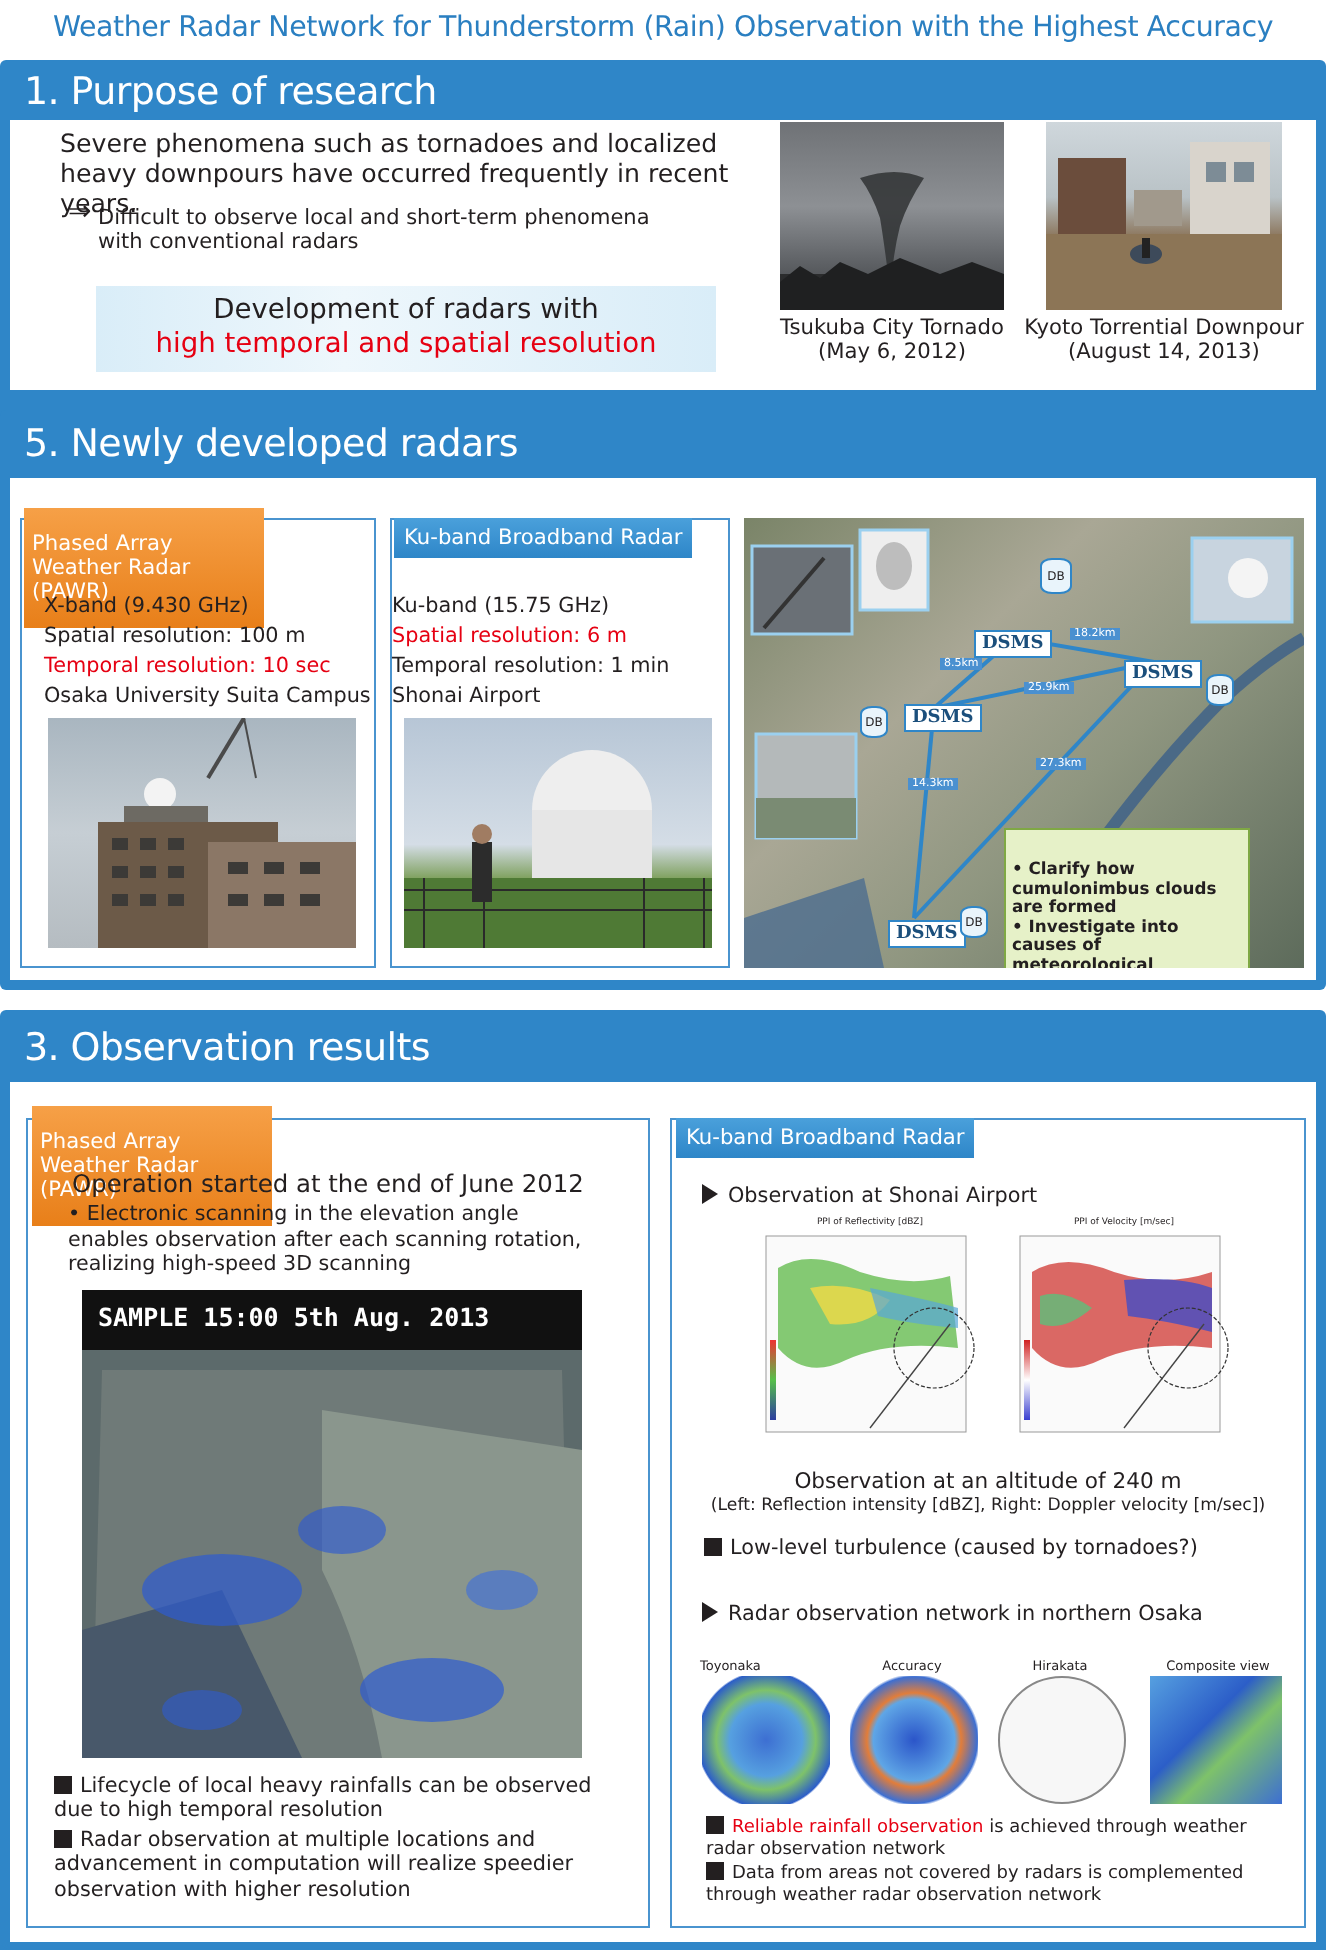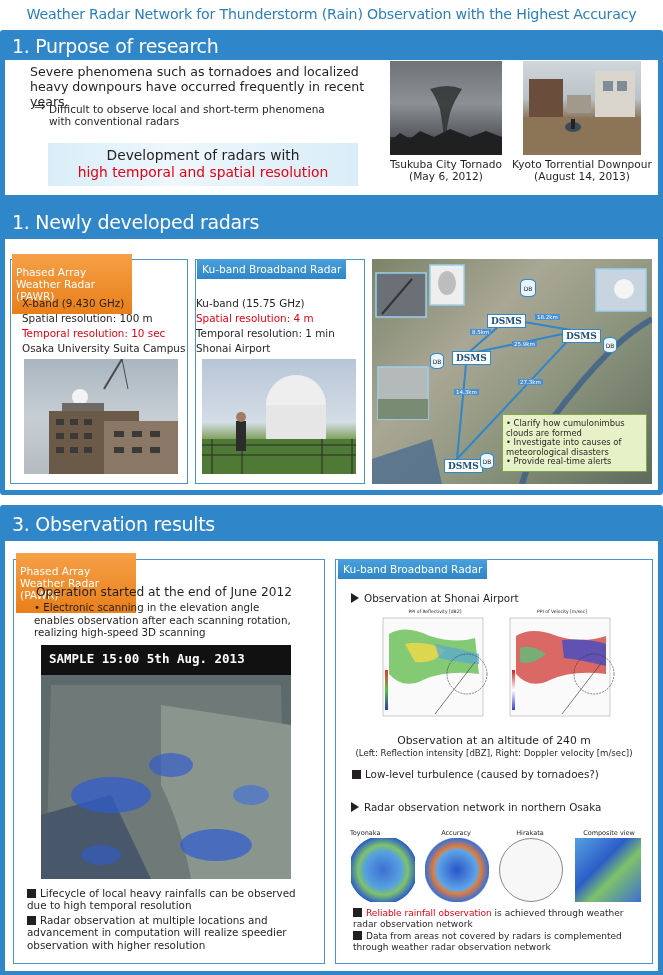--- a/index.html
+++ b/index.html
@@ -87,21 +87,21 @@
       </svg>
     </div>
     <div class="cap" style="left:506px; top:98px; width:142px;">
       <div>Kyoto Torrential Downpour</div>
       <div>(August 14, 2013)</div>
     </div>
   </div>
 </div>
 
 <div class="section" id="s2">
-  <div class="section-head">1.  Newly developed radars</div>
+  <div class="section-head">5.  Newly developed radars</div>
   <div class="panel">
 
     <div class="card" style="left:5px; top:20px; width:178px; height:225px;"></div>
     <div class="tag-orange" style="left:7px; top:15px; width:120px;">
       <div>Phased Array</div>
       <div>Weather Radar (PAWR)</div>
     </div>
     <div class="spec" style="left:17px; top:57px;">
       <div>X-band (9.430 GHz)</div>
       <div>Spatial resolution: 100 m</div>
@@ -133,21 +133,21 @@
             <rect x="108" y="88" width="10" height="6"></rect>
             <rect x="126" y="88" width="10" height="6"></rect>
         </g>
       </svg>
     </div>
 
     <div class="card" style="left:190px; top:20px; width:170px; height:225px;"></div>
     <div class="tag-blue" style="left:192px; top:20px;">Ku-band Broadband Radar</div>
     <div class="spec" style="left:191px; top:57px;">
       <div>Ku-band (15.75 GHz)</div>
-      <div class="red">Spatial resolution: 4 m</div>
+      <div class="red">Spatial resolution: 6 m</div>
       <div>Temporal resolution: 1 min</div>
       <div>Shonai Airport</div>
     </div>
     <div class="photo" style="left:197px; top:120px; width:154px; height:115px; background:linear-gradient(#b7c6d6, #d4dde6 55%, #7ea05d 70%, #5b7f3d);">
       <svg width="154" height="115">
         <ellipse cx="94" cy="46" rx="30" ry="30" fill="#eeeeee"></ellipse>
         <rect x="64" y="46" width="60" height="34" fill="#e6e6e6"></rect>
         <rect x="0" y="80" width="154" height="35" fill="#4f7a35"></rect>
         <g stroke="#2a2a2a" stroke-width="1">
           <line x1="0" y1="86" x2="154" y2="86"></line>
@@ -194,21 +194,21 @@
       <div class="abs" style="left:58px;top:94px;width:14px;height:16px;background:#e9f4fb;border:1px solid #2f86c8;border-radius:6px/4px;font-size:6px;text-align:center;line-height:16px;">DB</div>
       <div class="abs" style="left:231px;top:78px;width:14px;height:16px;background:#e9f4fb;border:1px solid #2f86c8;border-radius:6px/4px;font-size:6px;text-align:center;line-height:16px;">DB</div>
       <div class="abs" style="left:108px;top:194px;width:14px;height:16px;background:#e9f4fb;border:1px solid #2f86c8;border-radius:6px/4px;font-size:6px;text-align:center;line-height:16px;">DB</div>
       
       <div class="abs" style="left:98px;top:70px;background:#4a90d0;color:#fff;font-size:5.5px;padding:0 2px;">8.5km</div>
       <div class="abs" style="left:163px;top:55px;background:#4a90d0;color:#fff;font-size:5.5px;padding:0 2px;">18.2km</div>
       <div class="abs" style="left:140px;top:82px;background:#4a90d0;color:#fff;font-size:5.5px;padding:0 2px;">25.9km</div>
       <div class="abs" style="left:82px;top:130px;background:#4a90d0;color:#fff;font-size:5.5px;padding:0 2px;">14.3km</div>
       <div class="abs" style="left:146px;top:120px;background:#4a90d0;color:#fff;font-size:5.5px;padding:0 2px;">27.3km</div>
       
-      <div class="abs" style="left:130px;top:155px;width:145px;background:#e6f1c8;border:1px solid #7fa844;font-size:8.4px;line-height:9.6px;padding:4px 3px;">
+      <div class="abs" style="left:130px;top:155px;width:123px;background:#e6f1c8;border:1px solid #7fa844;font-size:8.4px;line-height:9.6px;padding:15px 3px;font-weight:bold;">
         <div>• <span>Clarify how cumulonimbus clouds are formed</span></div>
         <div>• <span>Investigate into causes of meteorological disasters</span></div>
         <div>• <span>Provide real-time alerts</span></div>
       </div>
     </div>
   </div>
 </div>
 
 <div class="section" id="s3">
   <div class="section-head">3. Observation results</div>

